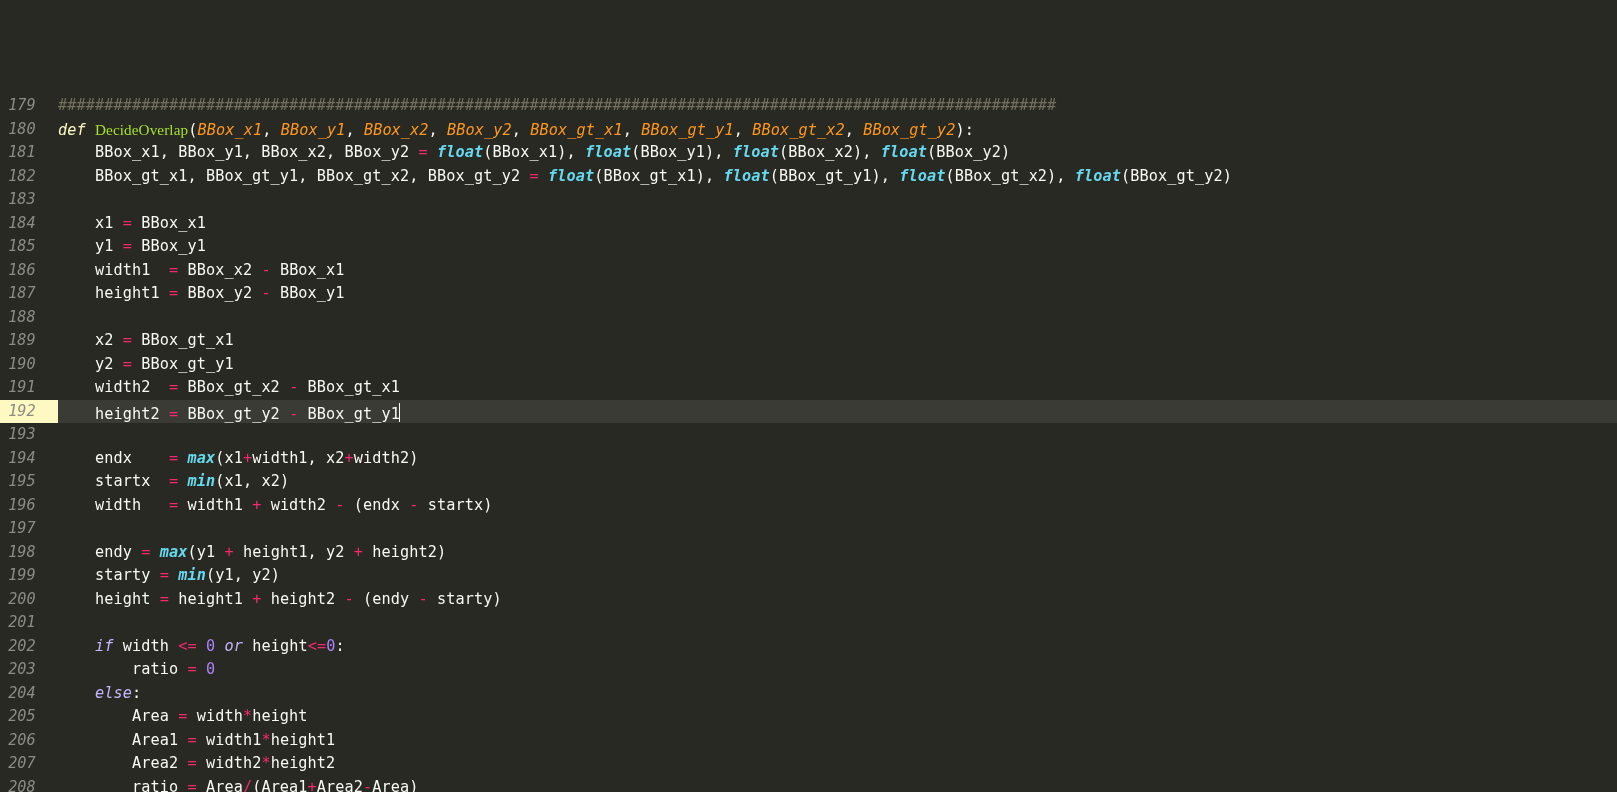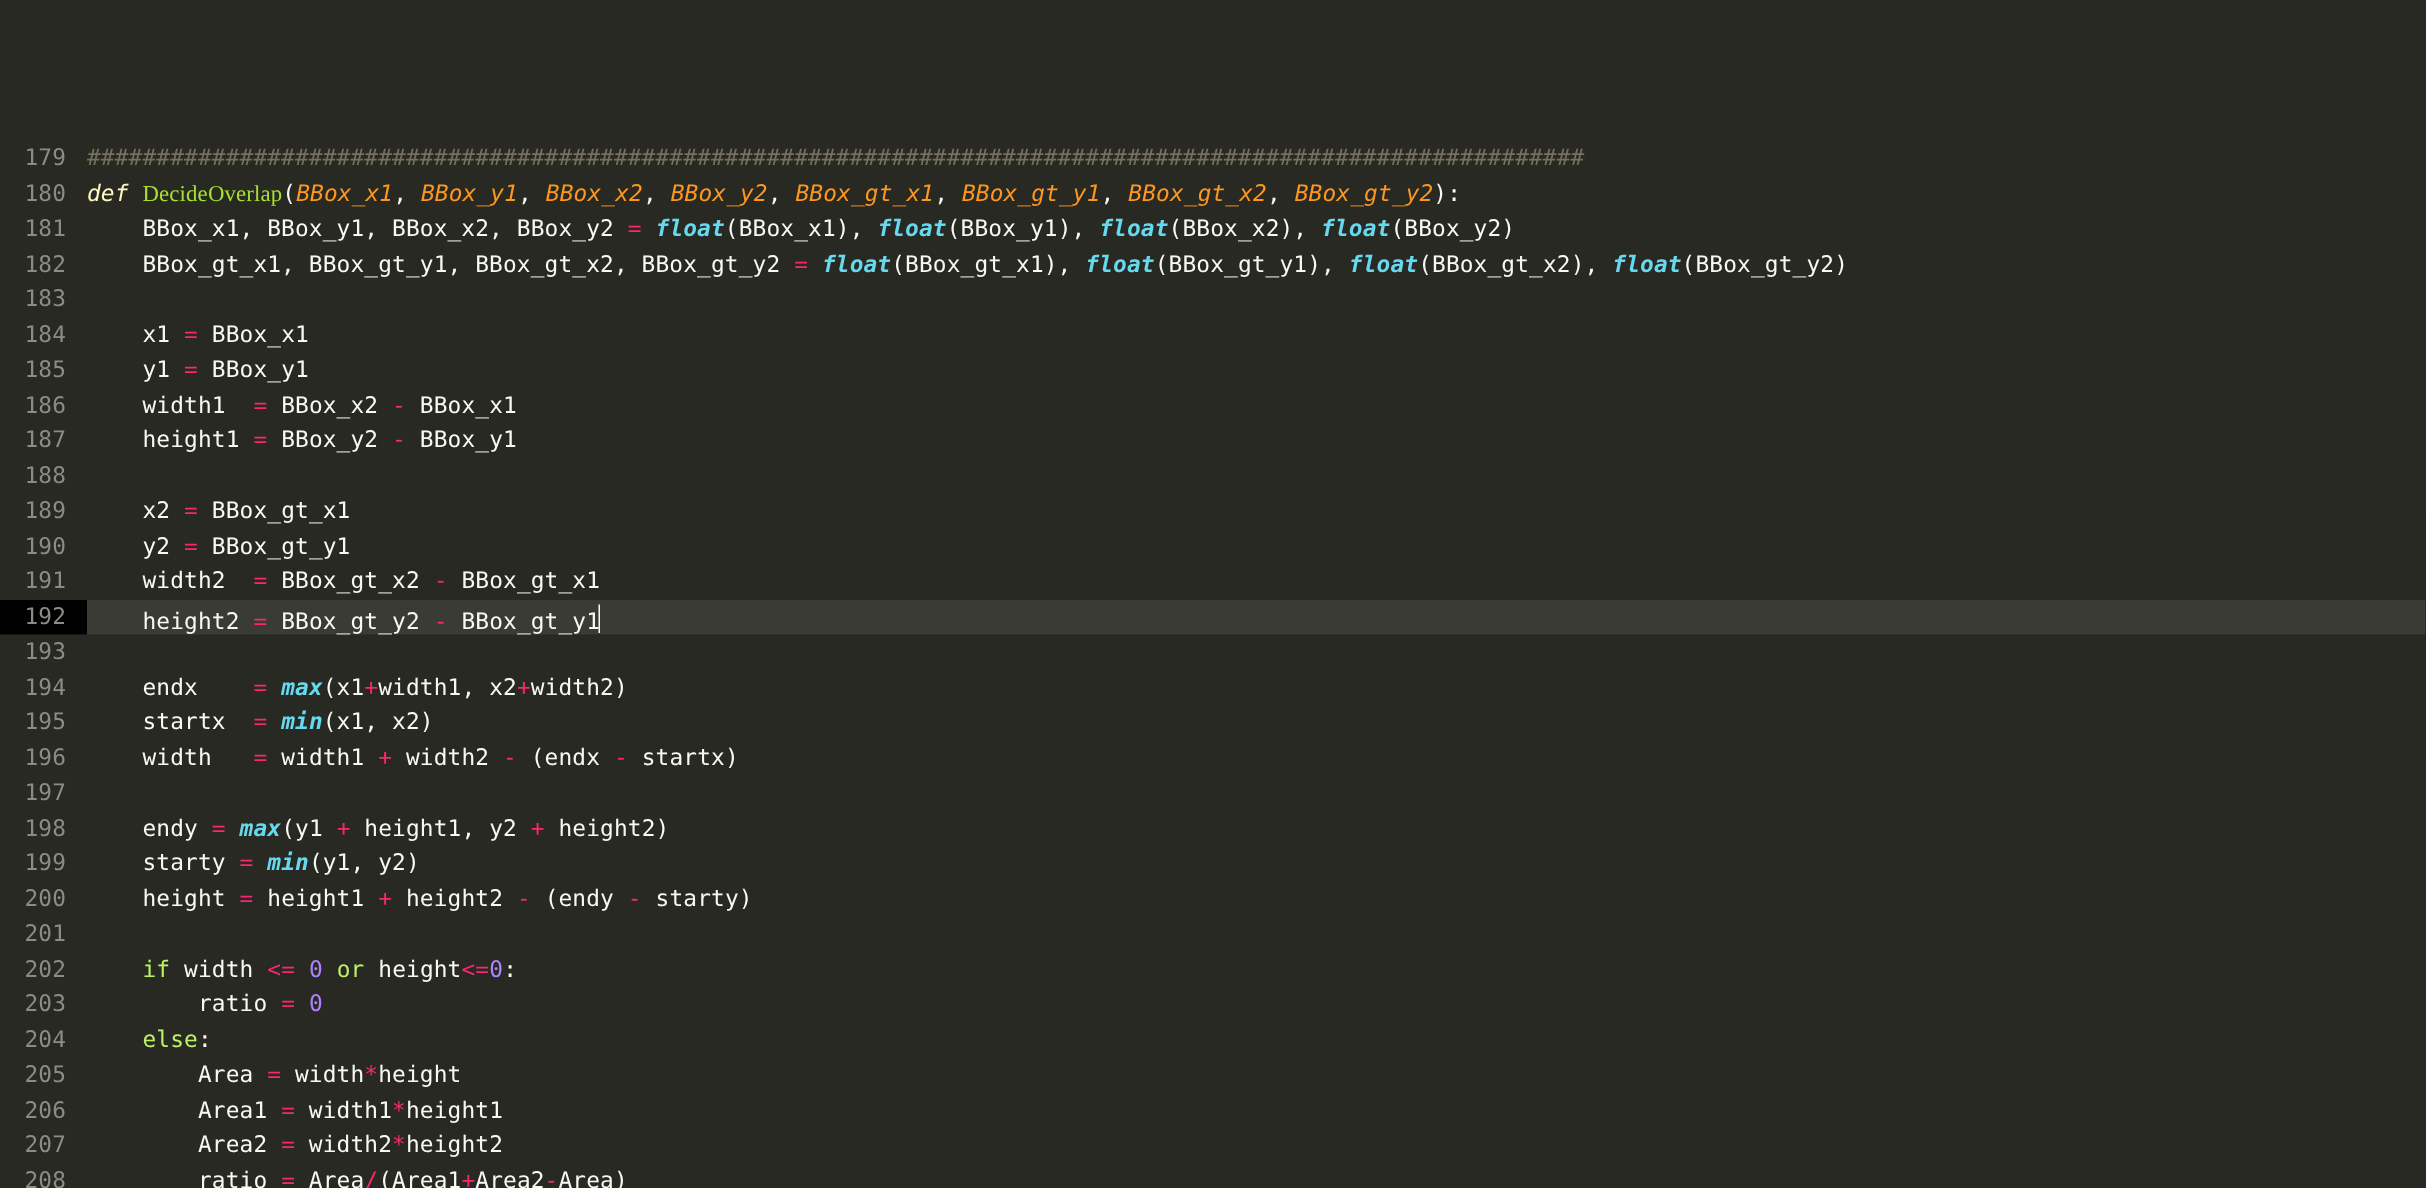--- a/index.html
+++ b/index.html
@@ -19,31 +19,32 @@
     display: flex;
     flex-direction: column;
   }
   .line {
     display: flex;
     height: 23.5px;
   }
   .line.active { background: #3a3b34; }
   .gutter {
     width: 58px;
-    text-align: right;
+    text-align: center;
     padding-right: 14px;
     color: #8b8c84;
     user-select: none;
     flex-shrink: 0;
+    font-style: italic;
   }
-  .line.active .gutter { background: #000000; }
+  .line.active .gutter { background: #fef9c3; }
   .code { flex: 1; }
   .tok-comment { color: #75715e; }
   .tok-kw { color: #fef9c3; font-style: italic; }
-  .tok-kwop { color: #bef264; }
+  .tok-kwop { color: #c4b5fd; font-style: italic; }
   .tok-fn { color: #a6e22e; font-family: Liberation Serif, serif; }
   .tok-param { color: #fd971f; font-style: italic; }
   .tok-builtin { color: #66d9ef; font-style: italic; font-weight: bold; }
   .tok-op { color: #f92671; }
   .tok-num { color: #ae81ff; }
   .tok-default { color: #f9f9f4; }
   .cursor {
     display: inline-block;
     border-left: 1.5px solid #f9f9f4;
     height: 19px;

